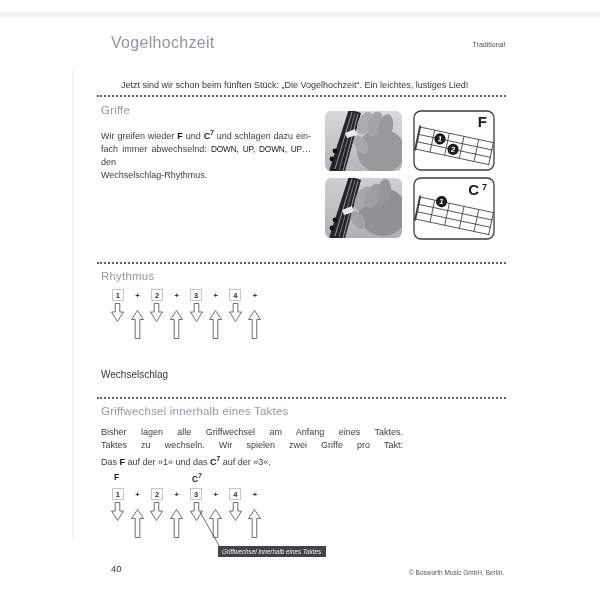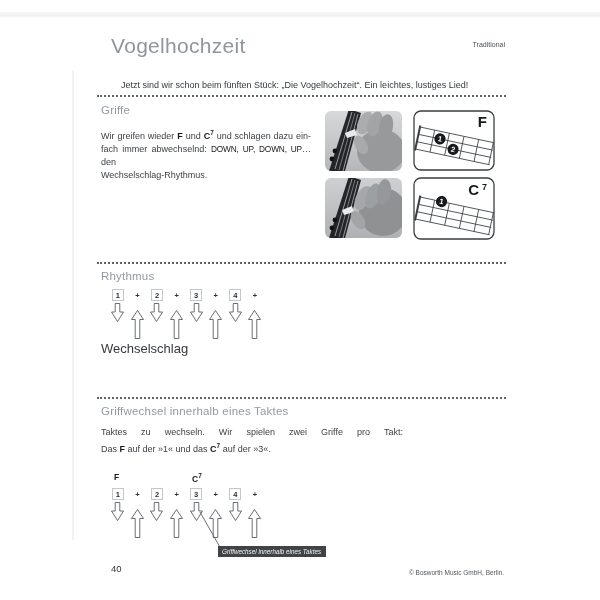--- a/index.html
+++ b/index.html
@@ -7,21 +7,21 @@
     width:600px;height:600px;position:relative;overflow:hidden;
     background:#ffffff;
     font-family:"Liberation Sans","DejaVu Sans",sans-serif;
     color:#3d4247;
   }
   .abs{position:absolute;}
   
   .top-edge{left:0;top:12px;width:600px;height:6px;background:linear-gradient(#f8f9fa,#eef0f2 55%,#ffffff);}
   .left-edge{left:72px;top:70px;width:2px;height:470px;background:#f1f3f4;}
   
-  .page-title{left:111px;top:34px;font-size:21px;font-weight:300;color:#8e969e;letter-spacing:.3px;}
+  .page-title{left:111px;top:34px;font-size:16px;font-weight:300;color:#8e969e;letter-spacing:.3px;}
   .credit{left:440px;top:41px;width:65px;text-align:right;font-size:7px;color:#4a4f54;}
   .intro{left:101px;top:80px;width:410px;font-size:9px;color:#35393d;margin-left:20px;}
   .sep{left:97px;width:409px;height:0;border-top:2px dotted #5f6468;}
   .h2{font-size:11.5px;color:#929aa2;letter-spacing:.2px;text-align:center;}
   .body-text{font-size:9px;line-height:13px;color:#3d4247;text-align:justify;}
   .jl{text-align:justify;text-align-last:justify;}
   b,.bld{font-weight:bold;color:#17191b;}
   sup{font-size:6.5px;font-weight:bold;color:#17191b;}
   .caps{font-weight:normal;color:#17191b;font-size:8.3px;letter-spacing:-.15px;}
   
@@ -29,21 +29,21 @@
   .diagram{background:#fff;}
   
   .beat-row{display:flex;}
   .beat{width:19.6px;display:flex;flex-direction:column;align-items:center;}
   .numbox{width:10px;height:10px;border:1px solid #c2c7cb;font-size:7.5px;font-weight:bold;color:#2c3034;
           display:flex;align-items:center;justify-content:center;}
   .plus{width:10px;height:10px;font-size:7.5px;font-weight:bold;color:#2c3034;
         display:flex;align-items:center;justify-content:center;border:1px solid transparent;}
   .arr-down{margin-top:2px;}
   .arr-up{margin-top:9px;}
-  .caption{font-size:13px;color:#35393d;}
+  .caption{font-size:10px;color:#35393d;margin-top:28px;}
   .chord-lbl{font-size:8.5px;font-weight:bold;color:#17191b;}
   .callout{background:#404447;color:#f2f3f4;font-size:6.3px;font-style:italic;
            padding:2px 5px 2px 4px;white-space:nowrap;}
   .pagenum{font-size:9.5px;color:#33373b;}
   .copyright{font-size:6.5px;color:#52575c;}
 </style>
 </head>
 <body>
 
 <div class="abs top-edge"></div>
@@ -227,20 +227,21 @@
   </div>
 </div>
 
 <div class="abs caption" style="left:101px;top:341px;">Wechselschlag</div>
 
 <div class="abs sep" style="top:397px;"></div>
 
 <div class="abs h2" style="left:101px;top:405px;">Griffwechsel innerhalb eines Taktes</div>
 
 <div class="abs body-text" style="left:101px;top:426px;width:302px;">
+  <div class="jl">Bisher lagen alle Griffwechsel am Anfang eines Taktes.</div>
   <div class="jl">Taktes zu wechseln. Wir spielen zwei Griffe pro Takt:</div>
   <div><span>Das </span><b>F</b><span> auf der »1« und das </span><b>C</b><sup>7</sup><span> auf der »3«.</span></div>
 </div>
 
 <div class="abs chord-lbl" style="left:114px;top:472px;"><span>F</span></div>
 <div class="abs chord-lbl" style="left:192px;top:472px;"><span>C</span><sup>7</sup></div>
 
 <div class="abs beat-row" style="left:108px;top:488px;">
   <div class="beat">
     <div class="numbox">1</div>

